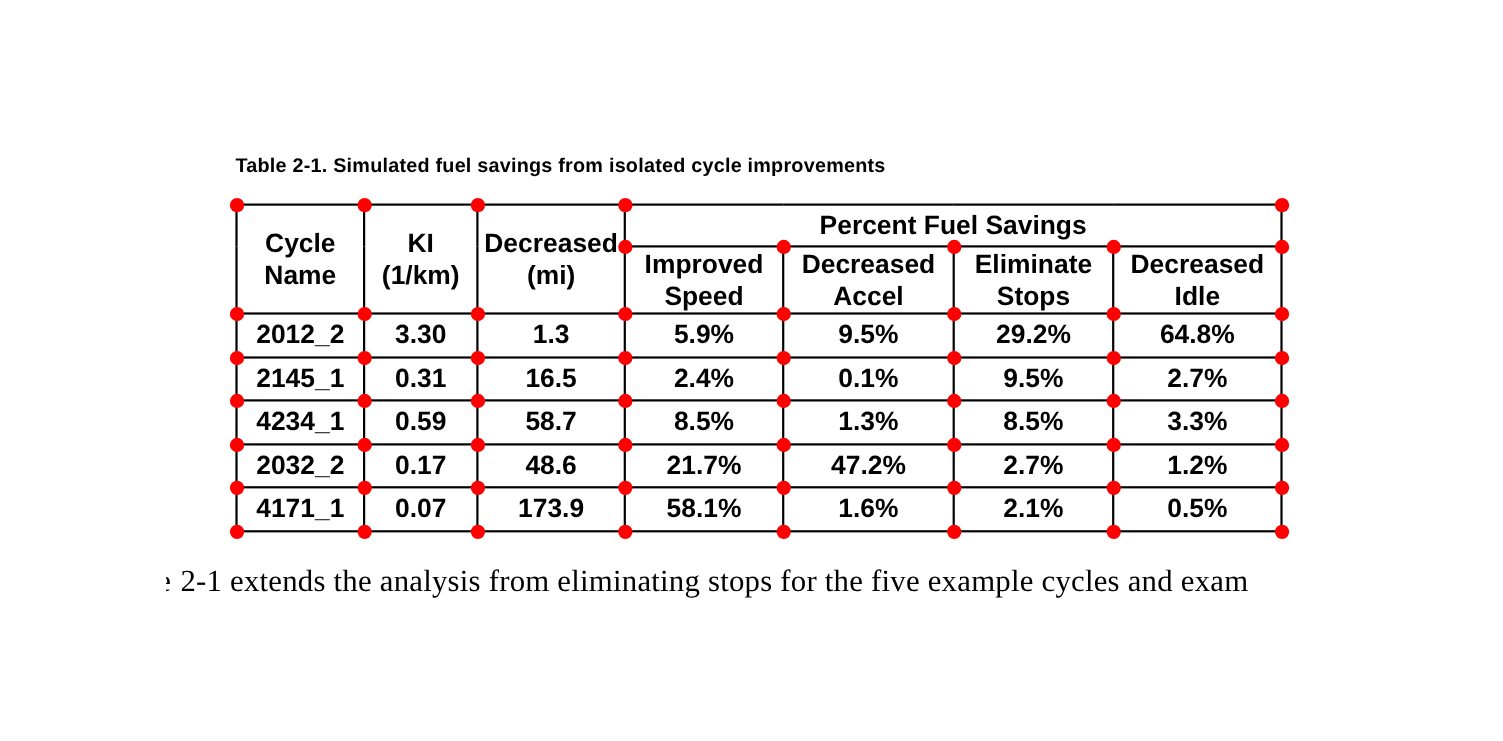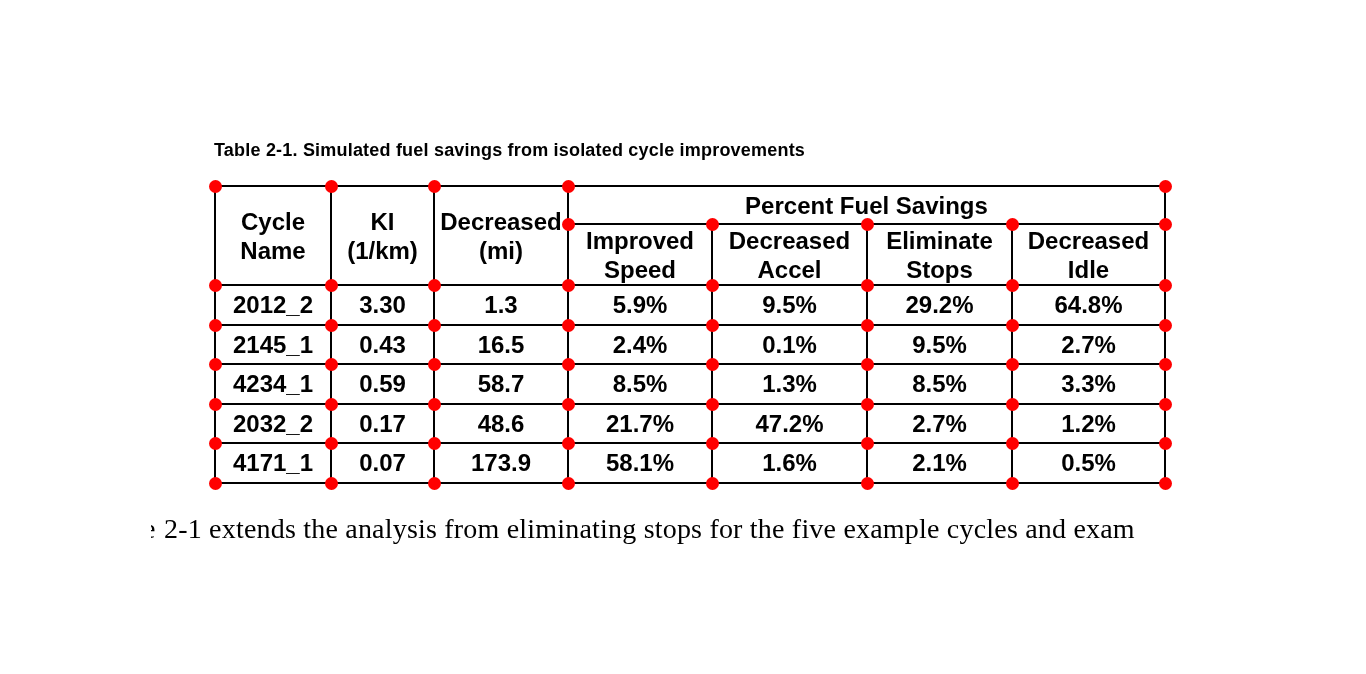--- a/index.html
+++ b/index.html
@@ -122,21 +122,21 @@
       <td>2012_2</td>
       <td>3.30</td>
       <td>1.3</td>
       <td>5.9%</td>
       <td>9.5%</td>
       <td>29.2%</td>
       <td>64.8%</td>
     </tr>
     <tr class="rd-b">
       <td>2145_1</td>
-      <td>0.43</td>
+      <td>0.31</td>
       <td>16.5</td>
       <td>2.4%</td>
       <td>0.1%</td>
       <td>9.5%</td>
       <td>2.7%</td>
     </tr>
     <tr class="rd-a">
       <td>4234_1</td>
       <td>0.59</td>
       <td>58.7</td>

